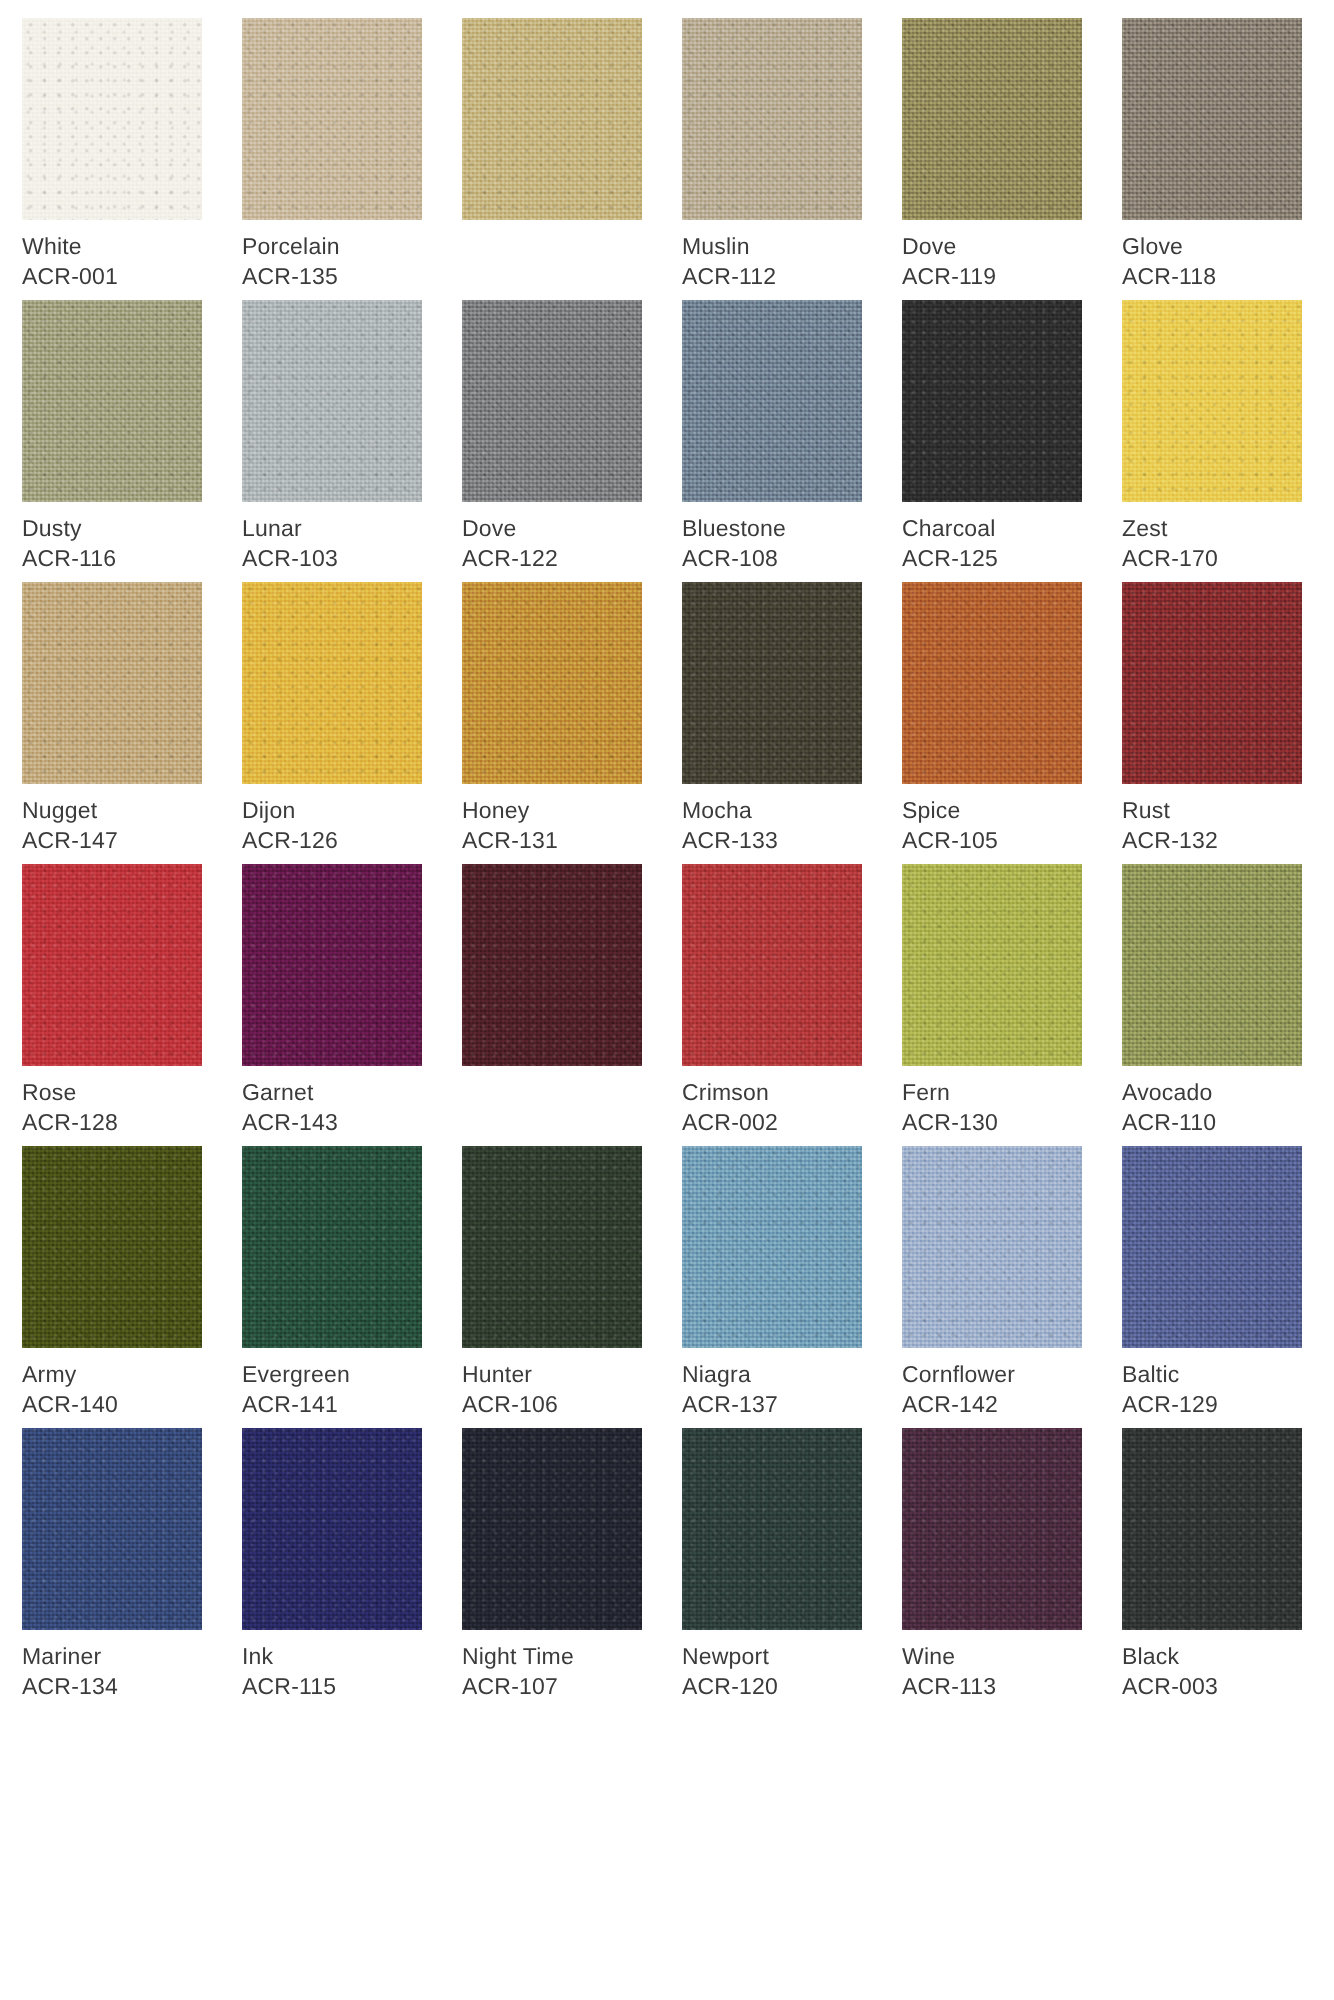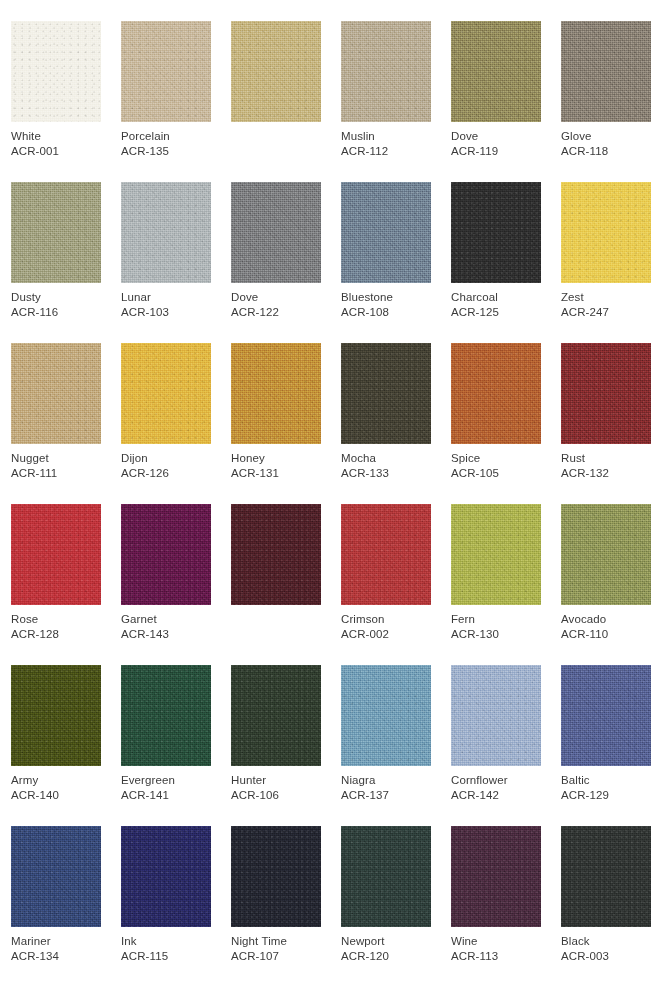--- a/index.html
+++ b/index.html
@@ -14,28 +14,27 @@
     font-family: "Liberation Sans", "DejaVu Sans", sans-serif;
     -webkit-font-smoothing: antialiased;
     overflow: hidden;
   }
 
   #palette-grid {
     position: relative;
     width: 667px;
     height: 733px;
     box-sizing: border-box;
-    padding: 21px 0 0 11px;
+    padding: 9px 0 0 11px;
     display: grid;
     grid-template-columns: repeat(6, 90px);
     grid-auto-rows: 141px;
     column-gap: 20px;
     row-gap: 0px;
     align-content: start;
-    gap: 20px;
   }
 
   .swatch-cell {
     width: 90px;
     height: 141px;
     position: relative;
   }
 
   .swatch-chip {
     width: 90px;
@@ -167,28 +166,28 @@
       <div class="swatch-chip" style="background-color: rgb(43, 43, 43);"></div>
       <div class="swatch-label">
         <span class="swatch-name">Charcoal</span>
         <span class="swatch-code">ACR-125</span>
       </div>
     </div>
     <div class="swatch-cell">
       <div class="swatch-chip" style="background-color: rgb(232, 201, 77);"></div>
       <div class="swatch-label">
         <span class="swatch-name">Zest</span>
-        <span class="swatch-code">ACR-247</span>
+        <span class="swatch-code">ACR-170</span>
       </div>
     </div>
     <div class="swatch-cell">
       <div class="swatch-chip" style="background-color: rgb(191, 165, 119);"></div>
       <div class="swatch-label">
         <span class="swatch-name">Nugget</span>
-        <span class="swatch-code">ACR-111</span>
+        <span class="swatch-code">ACR-147</span>
       </div>
     </div>
     <div class="swatch-cell">
       <div class="swatch-chip" style="background-color: rgb(223, 179, 62);"></div>
       <div class="swatch-label">
         <span class="swatch-name">Dijon</span>
         <span class="swatch-code">ACR-126</span>
       </div>
     </div>
     <div class="swatch-cell">

